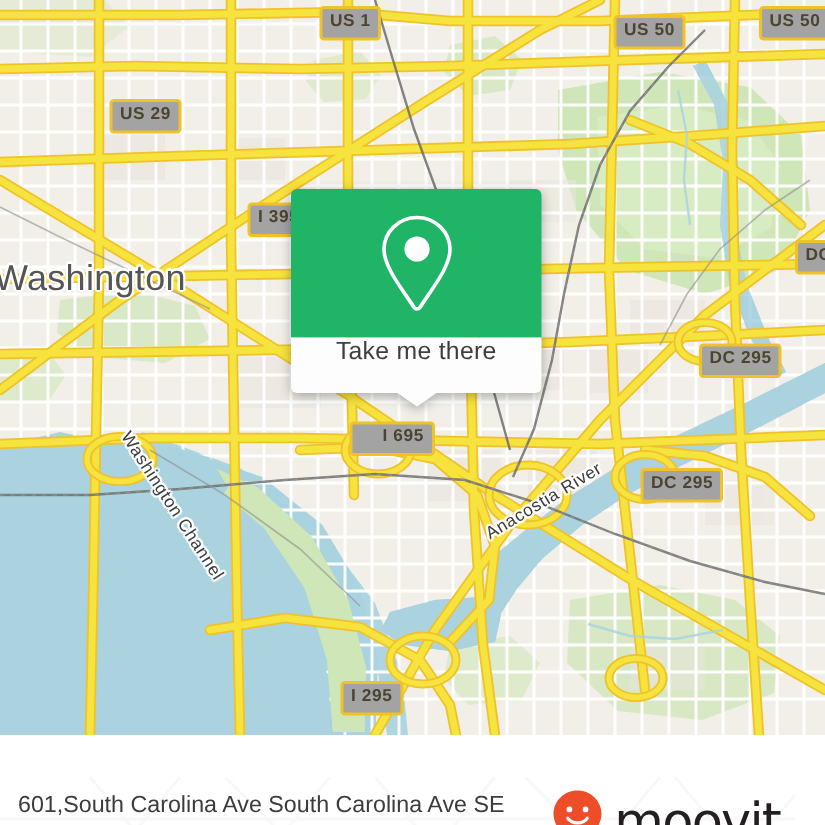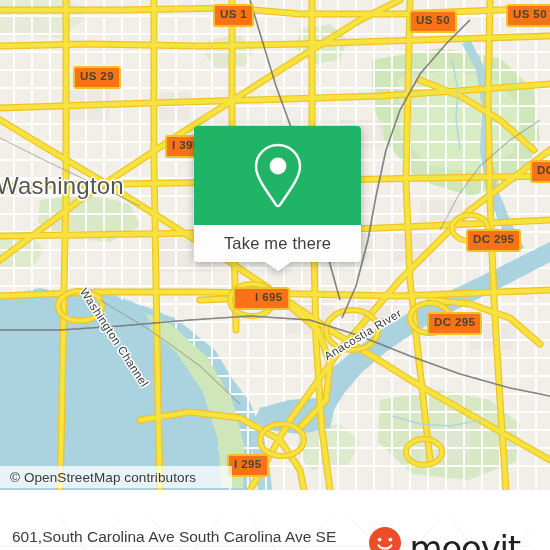--- a/index.html
+++ b/index.html
@@ -34,40 +34,40 @@
   }
   .card-top{
     width:100%;height:99px;
     background:var(--green,#20b566);
     border-radius:4px 4px 0 0;
     display:flex;align-items:center;justify-content:center;
   }
   .card-bottom{
     width:100%;height:37px;background:#fdfdfd;
     border-radius:0 0 4px 4px;
-    display:flex;align-items:center;justify-content:center;
+    display:flex;justify-content:center;
     position:relative;
   }
   .card-bottom-label{
     font-size:16.5px;color:#3e3e3e;letter-spacing:0.2px;
     font-family:"Liberation Sans", sans-serif;
   }
   .card-pointer{
     position:absolute;left:50%;bottom:-9px;transform:translateX(-50%);
     width:0;height:0;
     border-left:13px solid transparent;
     border-right:13px solid transparent;
     border-top:9px solid #fdfdfd;
   }
   .pin-svg{display:block;}
 
   
   .shield{
     position:absolute;z-index:30;
-    background:#f97316;
+    background:#a3a3a3;
     border:2px solid #efc22a;
     border-radius:3px;
     color:#4a4430;
     font-weight:bold;
     font-size:11.5px;
     line-height:1;
     padding:3px 5px 4px 5px;
     white-space:nowrap;
     font-family:"Liberation Sans", sans-serif;
     letter-spacing:0.4px;
@@ -353,26 +353,23 @@
     <div class="place place-water" style="left:322px;top:352px;transform:rotate(-31deg);transform-origin:left top;">Anacostia River</div>
 
     <div class="shield" style="left:213px;top:4px;">US 1</div>
     <div class="shield" style="left:409px;top:10px;">US 50</div>
     <div class="shield" style="left:506px;top:4px;">US 50</div>
     <div class="shield" style="left:73px;top:66px;">US 29</div>
     <div class="shield" style="left:165px;top:135px;">I 395</div>
     <div class="shield" style="left:530px;top:160px;">DC</div>
     <div class="shield" style="left:466px;top:229px;">DC 295</div>
     <div class="shield" style="left:427px;top:312px;">DC 295</div>
-    <div class="shield" style="left:233px;top:287px;padding-left:20px;">I 695</div>
+    <div class="shield" style="left:233px;top:281px;padding-left:20px;">I 695</div>
     <div class="shield" style="left:227px;top:454px;text-align:center;">I 295</div>
 
-    <div class="attrib">
-      <span>© OpenStreetMap contributors</span>
-    </div>
 
     <div class="card">
       <div class="card-top">
         <svg class="pin-svg" width="58" height="72" viewBox="0 0 58 72">
           <path d="M29 5 C16.8 5 7 14.6 7 26.4 C7 38 19 52.5 27.2 65.2 C27.9 66.3 30.1 66.3 30.8 65.2 C39 52.5 51 38 51 26.4 C51 14.6 41.2 5 29 5 Z" fill="none" stroke="#ffffff" stroke-width="2.4"></path>
           <circle cx="29" cy="26" r="8.4" fill="#ffffff"></circle>
         </svg>
       </div>
       <div class="card-bottom">
         <span class="card-bottom-label">Take me there</span>

